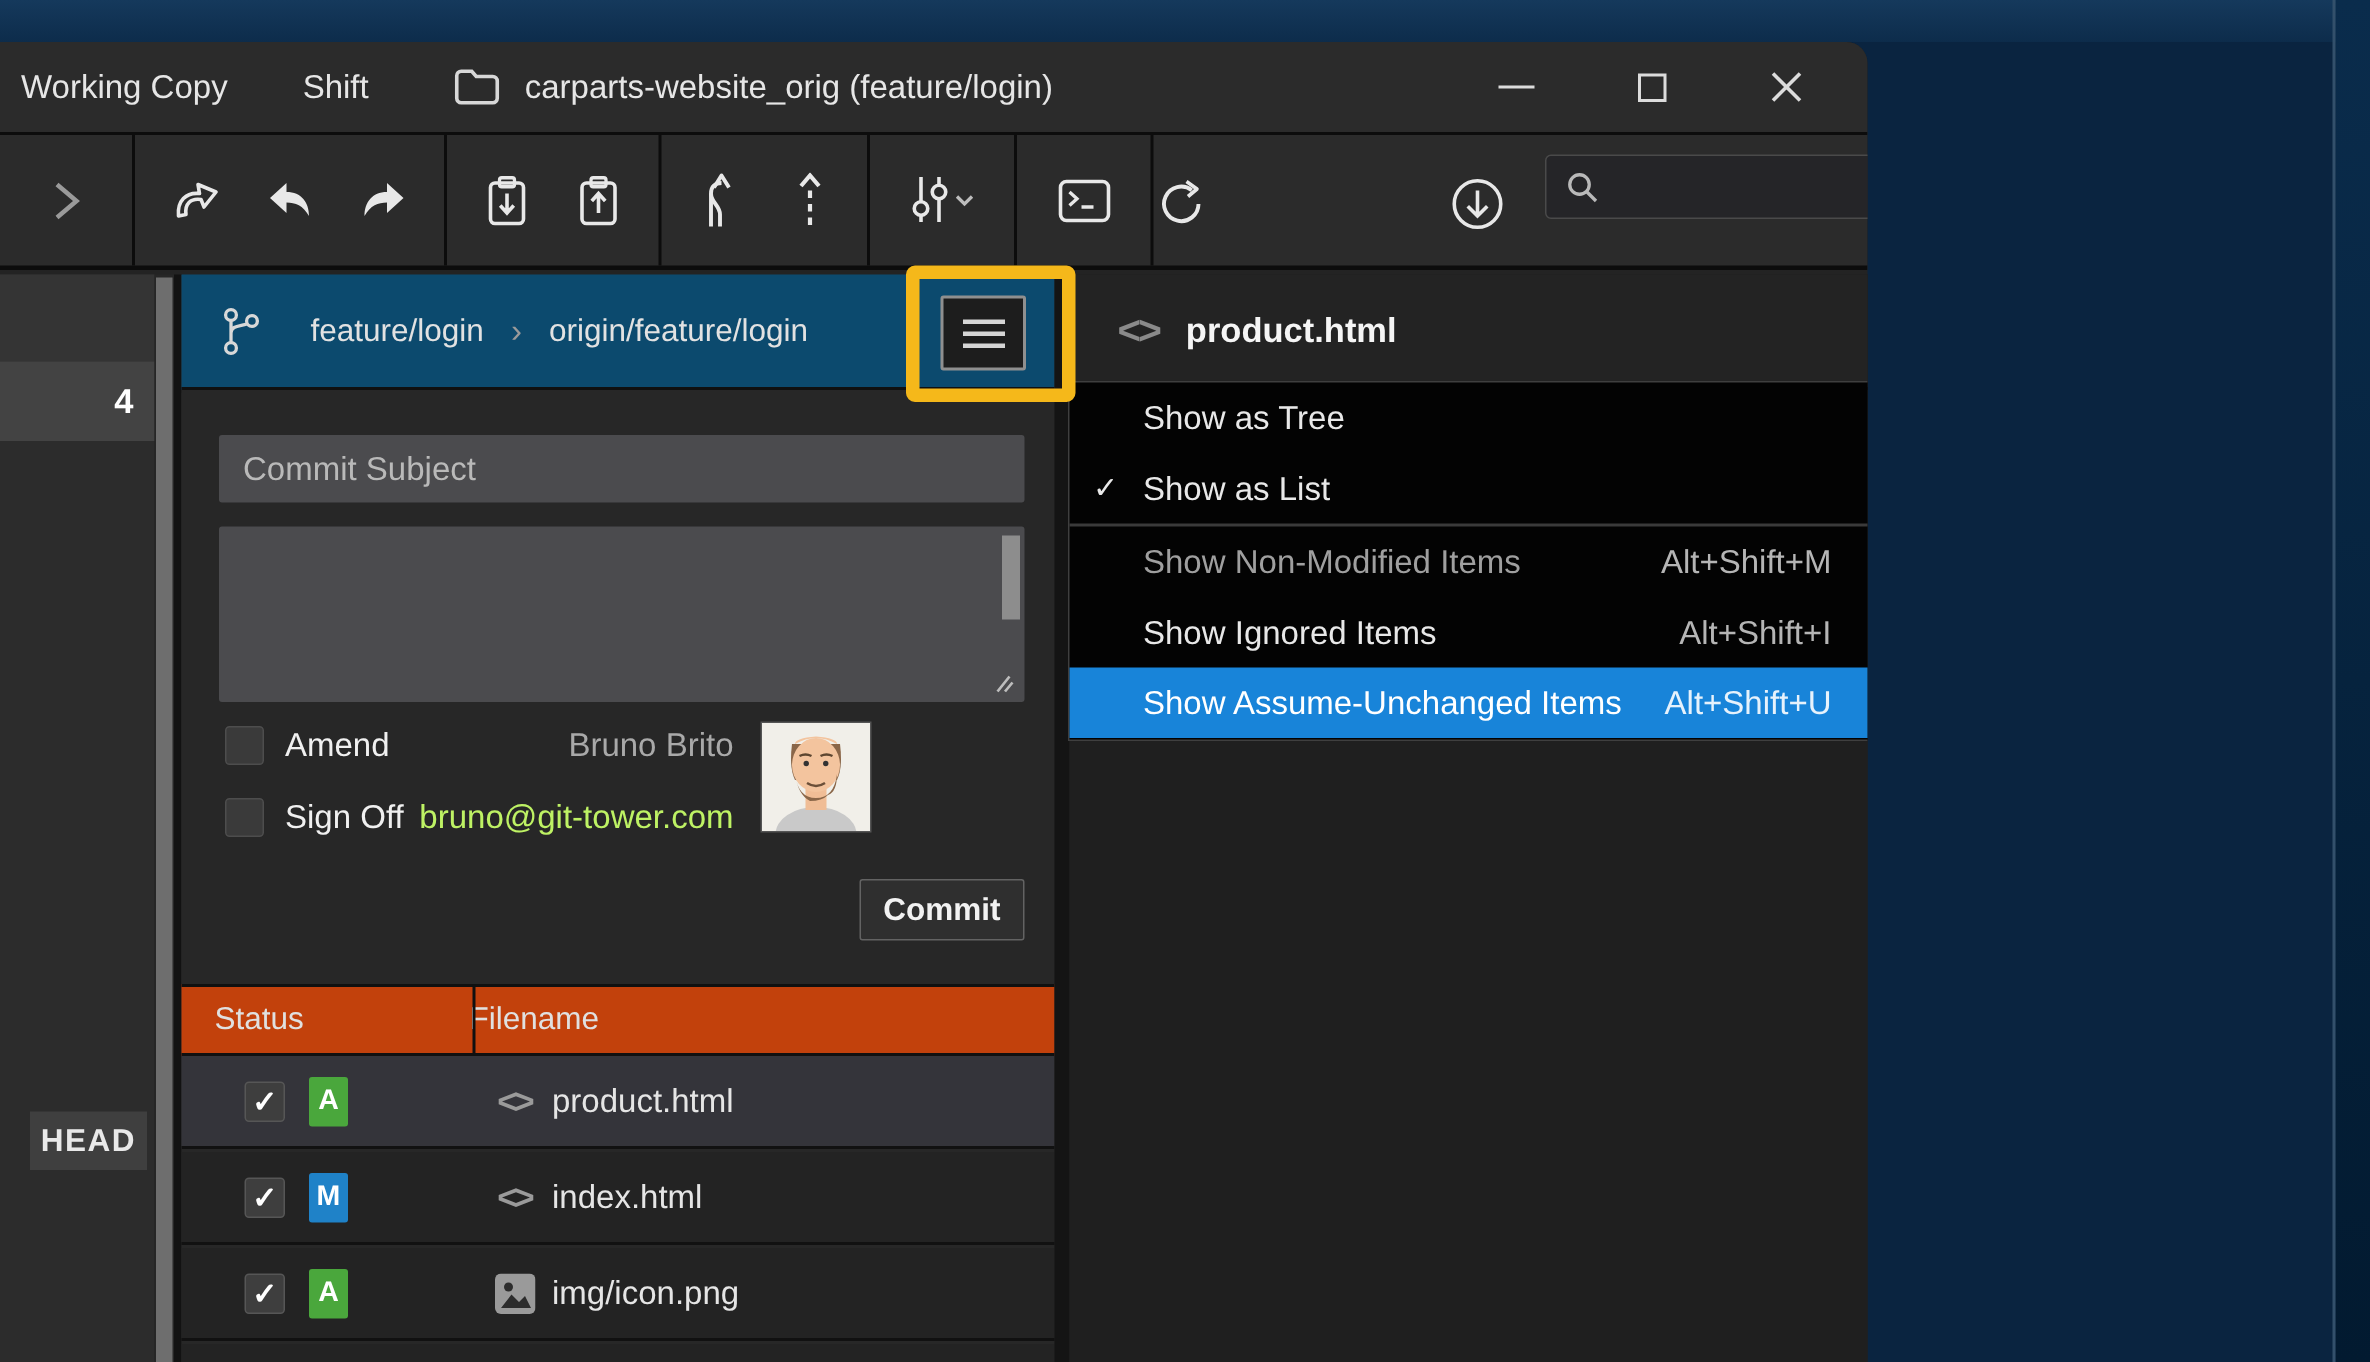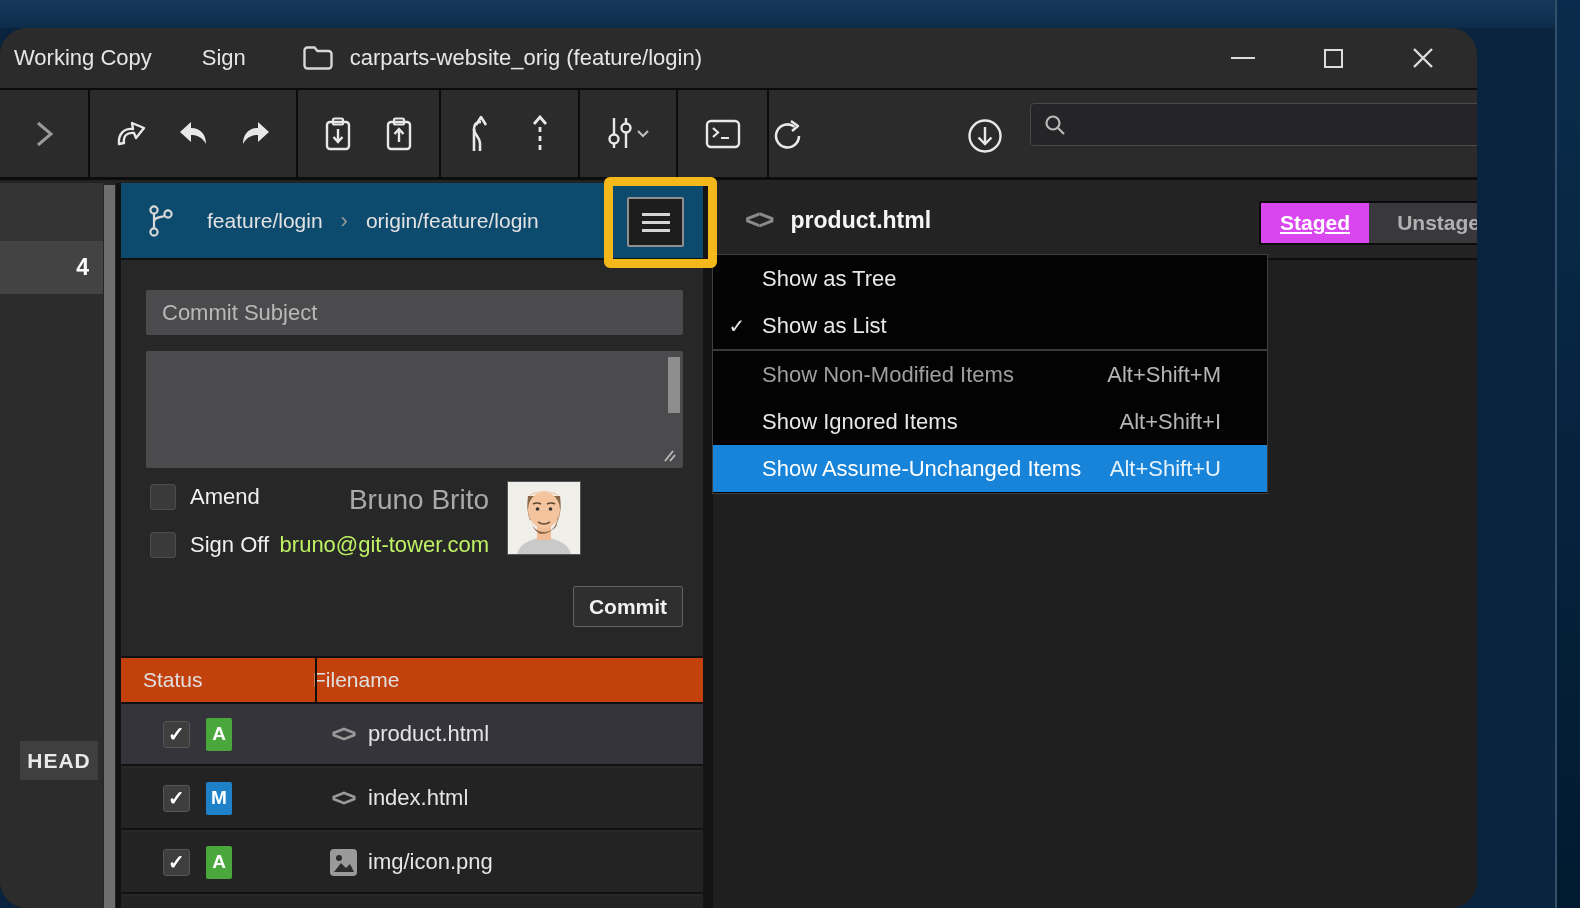--- a/index.html
+++ b/index.html
@@ -8,22 +8,22 @@
   .stage { position:relative; width:1580px; height:908px; }
 
   
   .frame-top   { position:absolute; left:0; top:0; width:1580px; height:28px;
                  background:linear-gradient(180deg,#15395c 0%,#0d2c4b 100%); }
   .frame-right { position:absolute; left:1555px; top:0; width:25px; height:908px;
                  background:linear-gradient(180deg,#0a2c4c 0%,#021a30 100%);
                  border-left:2px solid #33506b; }
 
   
-  .window { position:absolute; left:0; top:28px; width:1477px; height:880px;
-            background:#232323; border-top-right-radius:14px; overflow:hidden;border-radius:27px; }
+  .window { position:absolute; left:0; top:28px; width:1245px; height:880px;
+            background:#232323; border-top-right-radius:14px; overflow:hidden; }
 
   
   .titlebar { position:absolute; left:0; top:0; width:100%; height:60px; background:#2b2b2b;
               display:flex; align-items:center; color:#e6e6e6; font-size:22px; }
   .menu-item { padding:0 14px; height:100%; display:flex; align-items:center; cursor:default; }
   .menu-item:first-child { padding-left:14px; }
   .tb-folder { margin-left:42px; margin-right:16px; }
   .win-controls { position:absolute; right:35px; top:0; height:60px; display:flex; align-items:center; gap:52px; }
   .wc-btn { width:38px; height:38px; display:flex; align-items:center; justify-content:center; }
   .wc-min  { width:24px; height:2.5px; background:#dcdcdc; }
@@ -73,21 +73,21 @@
   .subject { position:absolute; left:25px; top:28px; width:537px; height:45px; background:#4b4b4e;
              border:none; border-radius:2px; color:#e8e8e8; font-size:22px; padding:0 16px;
              font-family:"Liberation Sans",sans-serif; outline:none; }
   .subject::placeholder { color:#b9b9b9; }
   .msgarea { position:absolute; left:25px; top:89px; width:537px; height:117px; background:#4b4b4e; border-radius:2px; }
   .msg-scroll { position:absolute; right:3px; top:6px; width:12px; height:56px; background:#8d8d8d; }
   .resize-grip { position:absolute; right:6px; bottom:5px; }
   .chk-row { position:absolute; left:29px; display:flex; align-items:center; }
   .checkbox { width:26px; height:26px; background:#3a3a3a; border:1px solid #4d4d4d; border-radius:3px; }
   .chk-label { margin-left:14px; color:#f0f0f0; font-size:22px; }
-  .author-name  { position:absolute; right:214px; top:222px; color:#a9a9a9; font-size:28px; }
+  .author-name  { position:absolute; right:214px; top:222px; color:#a9a9a9; font-size:22px; }
   .author-email { position:absolute; right:214px; top:270px; color:#bef264; font-size:22px; }
   .avatar { position:absolute; right:122px; top:219px; width:74px; height:74px; border:1px solid #555; }
   .btn { position:absolute; top:324px; height:41px; background:#2f2f2f; border:1px solid #636363;
          border-radius:2px; color:#f2f2f2; font-weight:bold; font-size:21px;
          display:flex; align-items:center; justify-content:center; font-family:"Liberation Sans",sans-serif; }
 
   
   .filetable { position:absolute; left:0; top:473px; width:100%; height:252px; }
   .thead { position:absolute; left:0; top:0; width:100%; height:48px; background:#c2410c;
            border-top:2px solid #101010; border-bottom:2px solid #101010;
@@ -144,21 +144,21 @@
 <body>
 
 <div class="stage">
   <div class="frame-top"></div>
   <div class="frame-right"></div>
 
   <div class="window">
 
     <div class="titlebar">
       <div class="menu-item">Working Copy</div>
-      <div class="menu-item" style="margin-left:22px;">Sign</div>
+      <div class="menu-item" style="margin-left:22px;">Shift</div>
       <span class="tb-folder">
         <svg width="32" height="26" viewBox="0 0 32 26">
           <path d="M2.5 5.5 a3 3 0 0 1 3-3 h7 l3 3.5 h11 a3 3 0 0 1 3 3 v11.5 a3 3 0 0 1 -3 3 h-21 a3 3 0 0 1 -3-3 Z" fill="none" stroke="#d8d8d8" stroke-width="2.4"></path>
         </svg>
       </span>
       <div>carparts-website_orig (feature/login)</div>
 
       <div class="win-controls">
         <div class="wc-btn">
             <div class="wc-min"></div>

